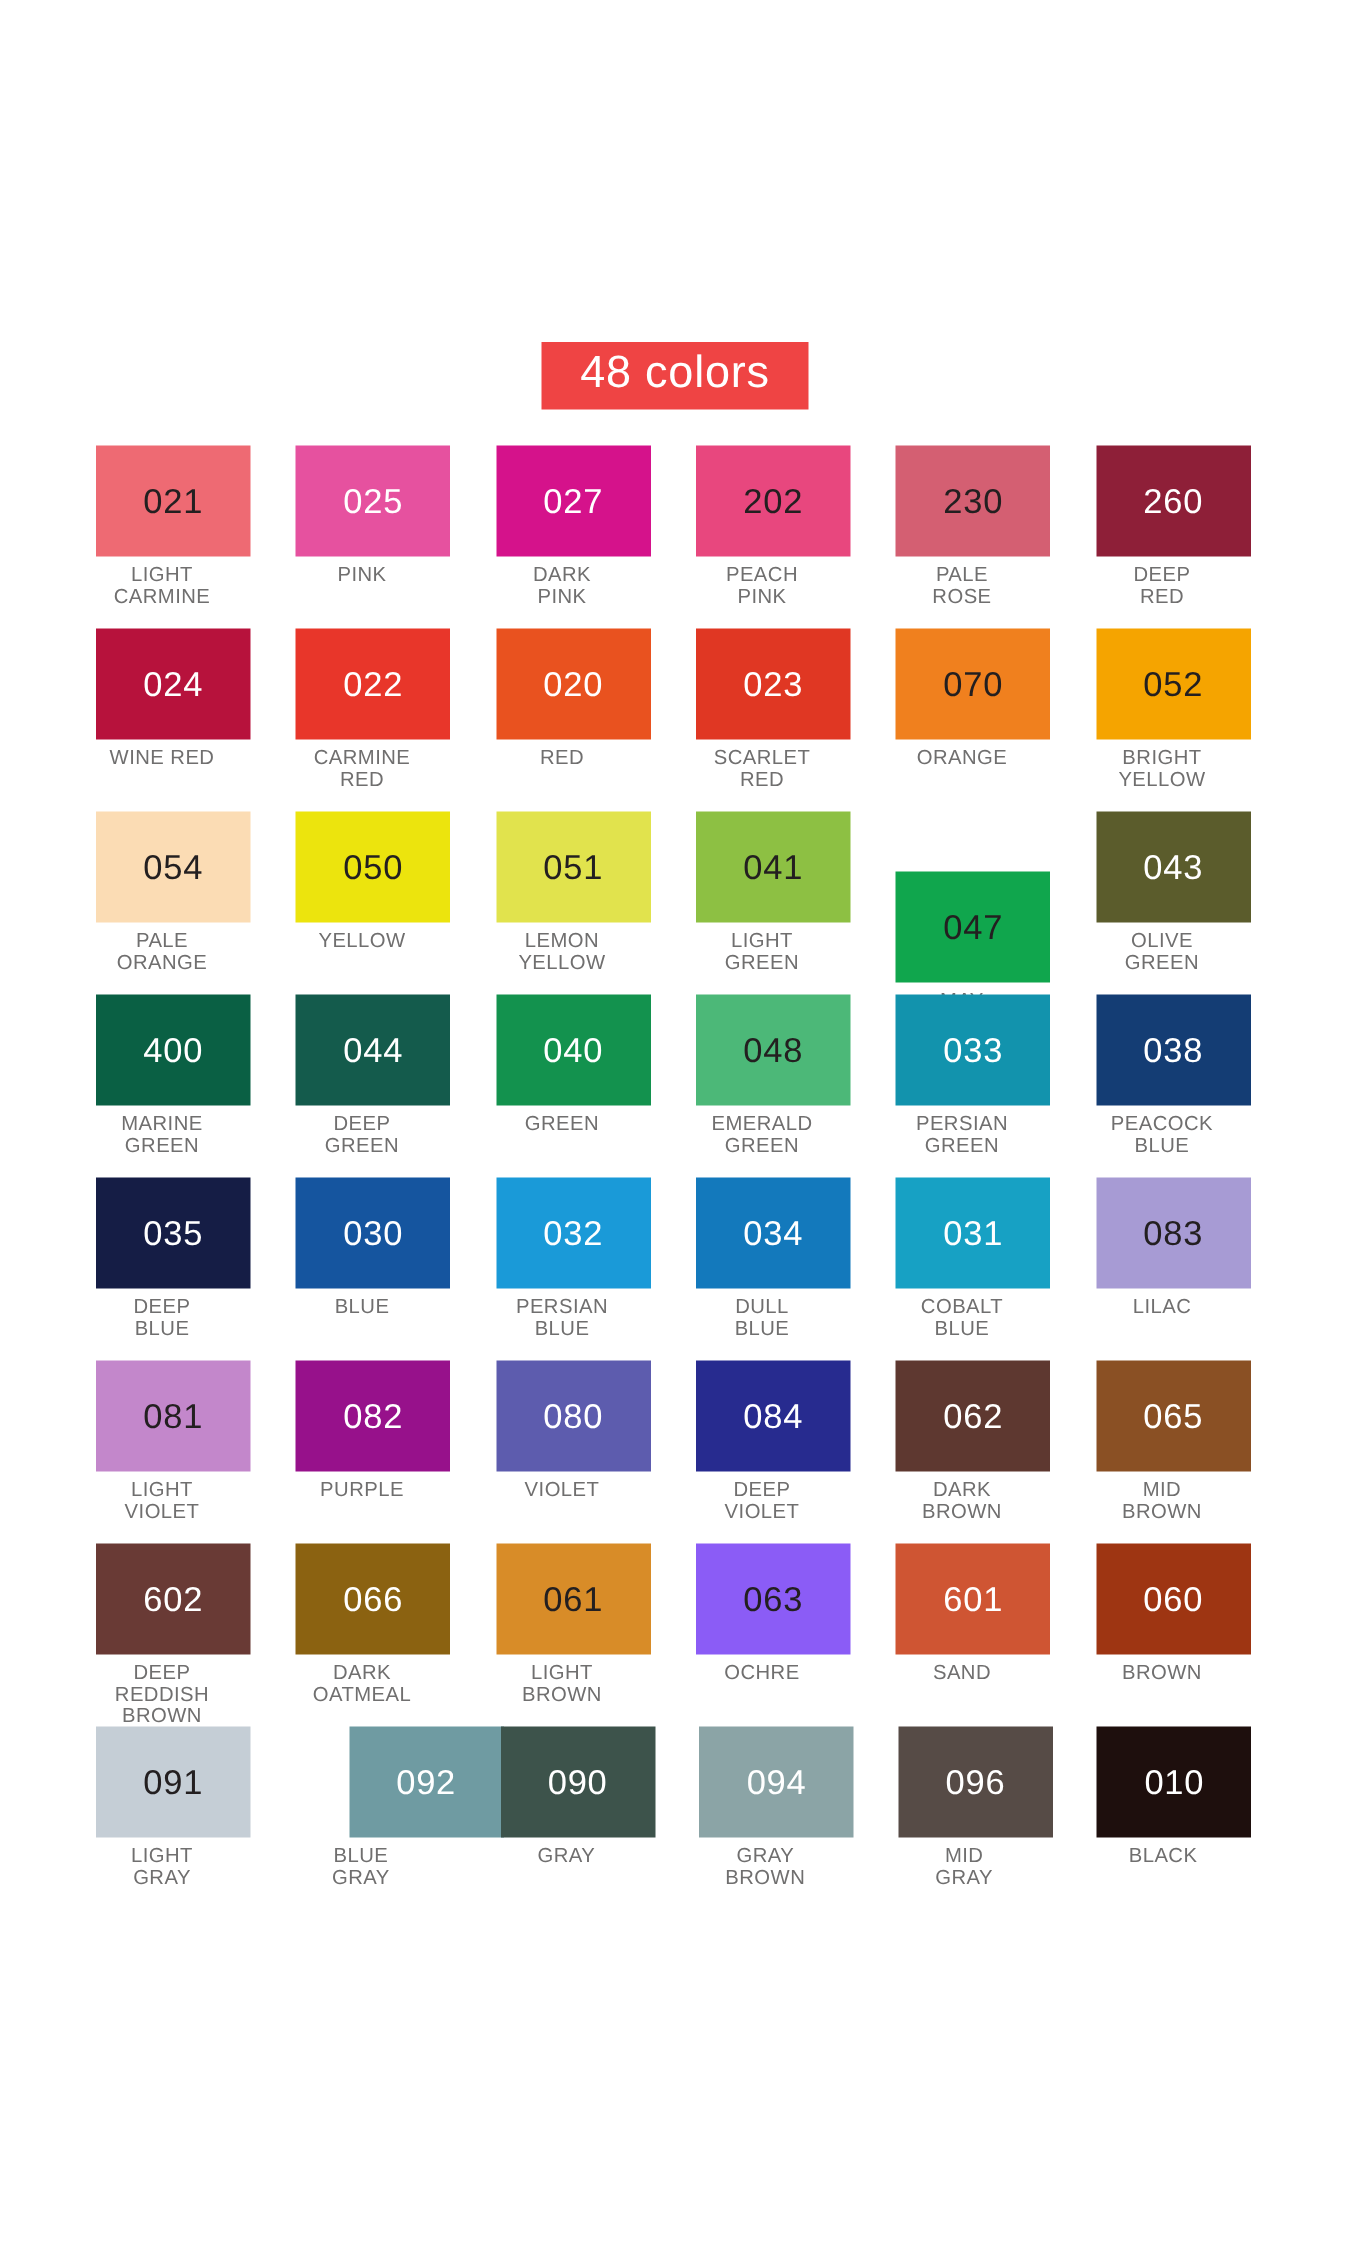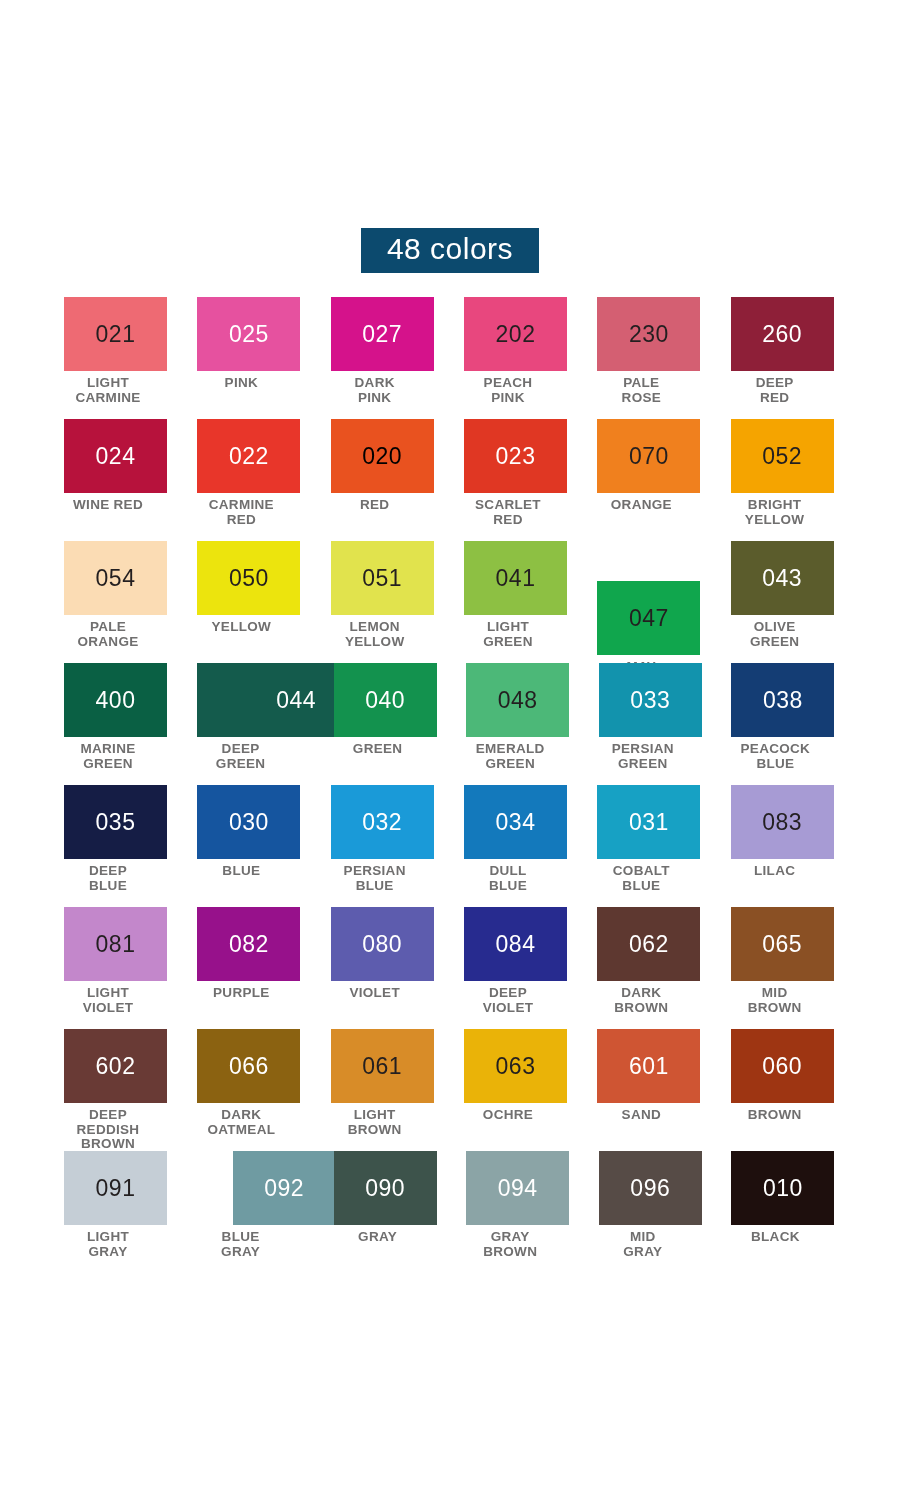--- a/index.html
+++ b/index.html
@@ -63,30 +63,29 @@
   }
   .cell-label {
     width: 88px;
     text-align: center;
     color: #706f6f;
     font-size: 13.5px;
     line-height: 14.5px;
     letter-spacing: 0.3px;
     margin-top: 5px;
     white-space: pre-line;
-    font-weight: bold;
   }
 </style>
 </head>
 <body>
 
 <div id="page">
 
   <div id="banner-wrap">
-    <div id="banner" style="background: #0c4a6e; color: rgb(255, 255, 255);">48 colors</div>
+    <div id="banner" style="background: #ef4444; color: rgb(255, 255, 255);">48 colors</div>
   </div>
 
   <div id="grid">
       <div class="row">
         <div class="cell">
           <div class="swatch" style="background: rgb(238, 106, 115); color: rgb(35, 31, 32);">
             <span>021</span>
           </div>
           <div class="cell-label">LIGHT
 CARMINE</div>
@@ -134,21 +133,21 @@
           <div class="cell-label">WINE RED</div>
         </div>
         <div class="cell">
           <div class="swatch" style="background: rgb(232, 54, 42); color: rgb(255, 255, 255);">
             <span>022</span>
           </div>
           <div class="cell-label">CARMINE
 RED</div>
         </div>
         <div class="cell">
-          <div class="swatch" style="background: rgb(233, 82, 31); color: #000000;">
+          <div class="swatch" style="background: rgb(233, 82, 31); color: #ffffff;">
             <span>020</span>
           </div>
           <div class="cell-label">RED</div>
         </div>
         <div class="cell">
           <div class="swatch" style="background: rgb(224, 55, 35); color: rgb(255, 255, 255);">
             <span>023</span>
           </div>
           <div class="cell-label">SCARLET
 RED</div>
@@ -212,21 +211,21 @@
       </div>
       <div class="row">
         <div class="cell">
           <div class="swatch" style="background: rgb(10, 96, 68); color: rgb(255, 255, 255);">
             <span>400</span>
           </div>
           <div class="cell-label">MARINE
 GREEN</div>
         </div>
         <div class="cell">
-          <div class="swatch" style="background: rgb(20, 91, 76); color: rgb(255, 255, 255); padding-left: 48px;">
+          <div class="swatch" style="background: rgb(20, 91, 76); color: rgb(255, 255, 255);">
             <span>044</span>
           </div>
           <div class="cell-label">DEEP
 GREEN</div>
         </div>
         <div class="cell">
           <div class="swatch" style="background: rgb(19, 146, 78); color: rgb(255, 255, 255);">
             <span>040</span>
           </div>
           <div class="cell-label">GREEN</div>
@@ -354,21 +353,21 @@
 OATMEAL</div>
         </div>
         <div class="cell">
           <div class="swatch" style="background: rgb(216, 140, 40); color: rgb(35, 31, 32);">
             <span>061</span>
           </div>
           <div class="cell-label">LIGHT
 BROWN</div>
         </div>
         <div class="cell">
-          <div class="swatch" style="background: #eab308; color: rgb(35, 31, 32);">
+          <div class="swatch" style="background: #8b5cf6; color: rgb(35, 31, 32);">
             <span>063</span>
           </div>
           <div class="cell-label">OCHRE</div>
         </div>
         <div class="cell">
           <div class="swatch" style="background: rgb(207, 85, 51); color: rgb(255, 255, 255);">
             <span>601</span>
           </div>
           <div class="cell-label">SAND</div>
         </div>

